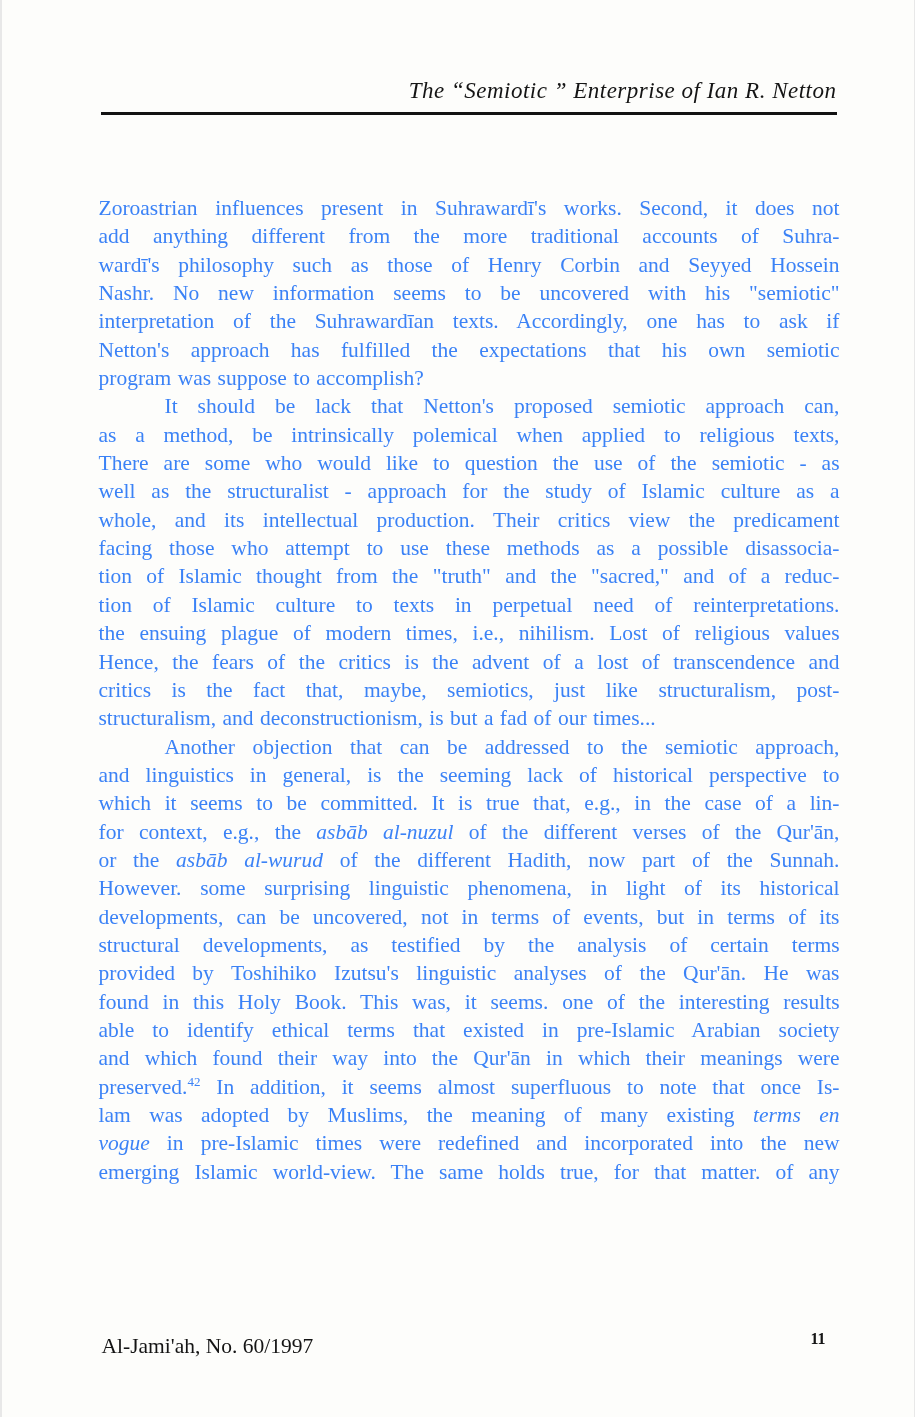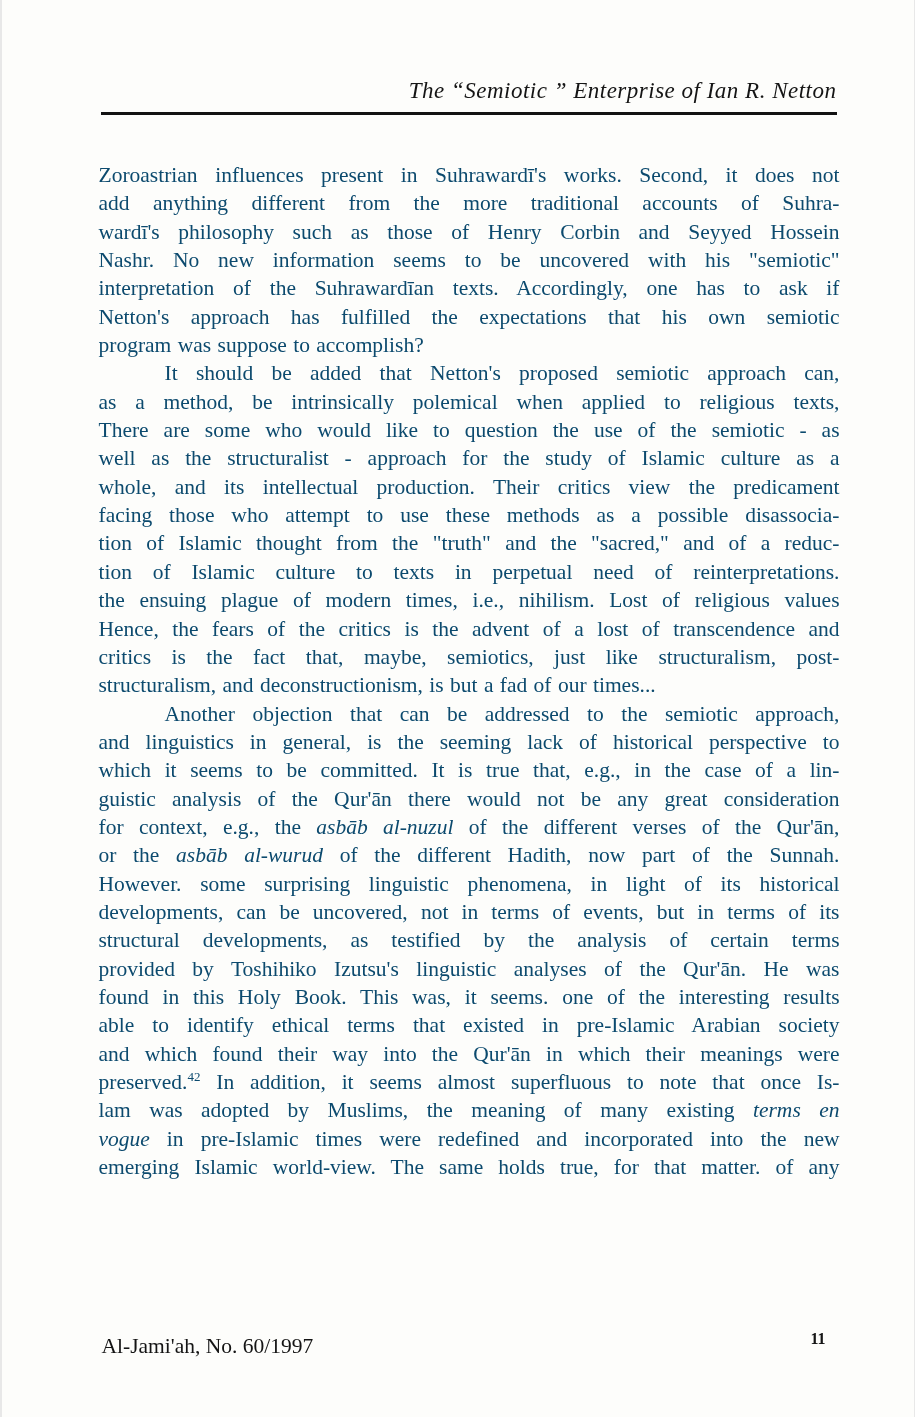--- a/index.html
+++ b/index.html
@@ -30,26 +30,26 @@
   .header-rule {
     position: absolute;
     top: 112px;
     left: 99px;
     right: 77px;
     height: 3px;
     background: #121212;
   }
   .article-body {
     position: absolute;
-    top: 161px;
+    top: 194px;
     left: 97px;
     width: 741px;
     font-size: 21.5px;
     line-height: 28.35px;
-    color: #0c4a6e;
+    color: #3b82f6;
   }
   .line {
     text-align: justify;
     text-align-last: justify;
     white-space: normal;
     word-spacing: 1px;
   }
   .line.last {
     text-align-last: left;
   }
@@ -91,36 +91,35 @@
   <div class="header-rule"></div>
 
   <div class="article-body">
       <div class="line"><span>Zoroastrian influences present in Suhrawardī's works. Second, it does not</span></div>
       <div class="line"><span>add anything different from the more traditional accounts of Suhra-</span></div>
       <div class="line"><span>wardī's philosophy such as those of Henry Corbin and Seyyed Hossein</span></div>
       <div class="line"><span>Nashr. No new information seems to be uncovered with his "semiotic"</span></div>
       <div class="line"><span>interpretation of the Suhrawardīan texts. Accordingly, one has to ask if</span></div>
       <div class="line"><span>Netton's approach has fulfilled the expectations that his own semiotic</span></div>
       <div class="line last"><span>program was suppose to accomplish?</span></div>
-      <div class="line indent"><span>It should be added that Netton's proposed semiotic approach can,</span></div>
+      <div class="line indent"><span>It should be lack that Netton's proposed semiotic approach can,</span></div>
       <div class="line"><span>as a method, be intrinsically polemical when applied to religious texts,</span></div>
       <div class="line"><span>There are some who would like to question the use of the semiotic - as</span></div>
       <div class="line"><span>well as the structuralist - approach for the study of Islamic culture as a</span></div>
       <div class="line"><span>whole, and its intellectual production. Their critics view the predicament</span></div>
       <div class="line"><span>facing those who attempt to use these methods as a possible disassocia-</span></div>
       <div class="line"><span>tion of Islamic thought from the "truth" and the "sacred," and of a reduc-</span></div>
       <div class="line"><span>tion of Islamic culture to texts in perpetual need of reinterpretations.</span></div>
       <div class="line"><span>the ensuing plague of modern times, i.e., nihilism. Lost of religious values</span></div>
       <div class="line"><span>Hence, the fears of the critics is the advent of a lost of transcendence and</span></div>
       <div class="line"><span>critics is the fact that, maybe, semiotics, just like structuralism, post-</span></div>
       <div class="line last"><span>structuralism, and deconstructionism, is but a fad of our times...</span></div>
       <div class="line indent"><span>Another objection that can be addressed to the semiotic approach,</span></div>
       <div class="line"><span>and linguistics in general, is the seeming lack of historical perspective to</span></div>
       <div class="line"><span>which it seems to be committed. It is true that, e.g., in the case of a lin-</span></div>
-      <div class="line"><span>guistic analysis of the Qur'ān there would not be any great consideration</span></div>
       <div class="line"><span>for context, e.g., the </span><i>asbāb al-nuzul</i><span> of the different verses of the Qur'ān,</span></div>
       <div class="line"><span>or the </span><i>asbāb al-wurud</i><span> of the different Hadith, now part of the Sunnah.</span></div>
       <div class="line"><span>However. some surprising linguistic phenomena, in light of its historical</span></div>
       <div class="line"><span>developments, can be uncovered, not in terms of events, but in terms of its</span></div>
       <div class="line"><span>structural developments, as testified by the analysis of certain terms</span></div>
       <div class="line"><span>provided by Toshihiko Izutsu's linguistic analyses of the Qur'ān. He was</span></div>
       <div class="line"><span>found in this Holy Book. This was, it seems. one of the interesting results</span></div>
       <div class="line"><span>able to identify ethical terms that existed in pre-Islamic Arabian society</span></div>
       <div class="line"><span>and which found their way into the Qur'ān in which their meanings were</span></div>
       <div class="line"><span>preserved.</span><sup>42</sup><span> In addition, it seems almost superfluous to note that once Is-</span></div>

